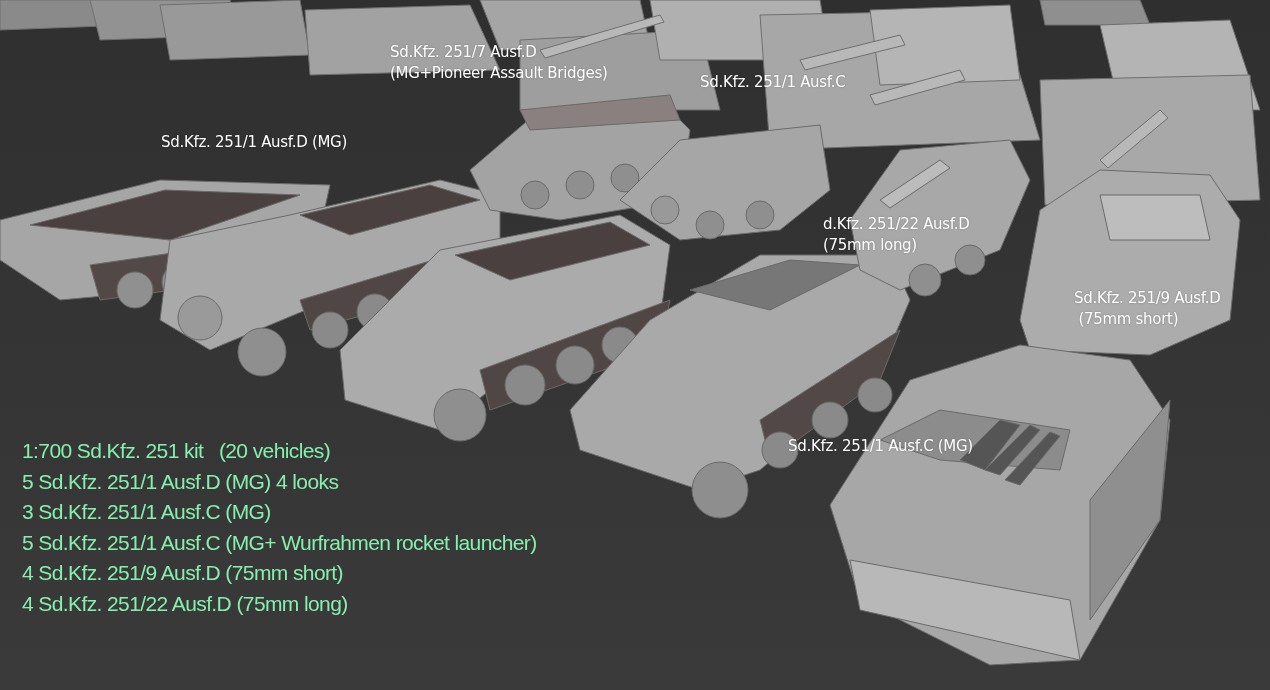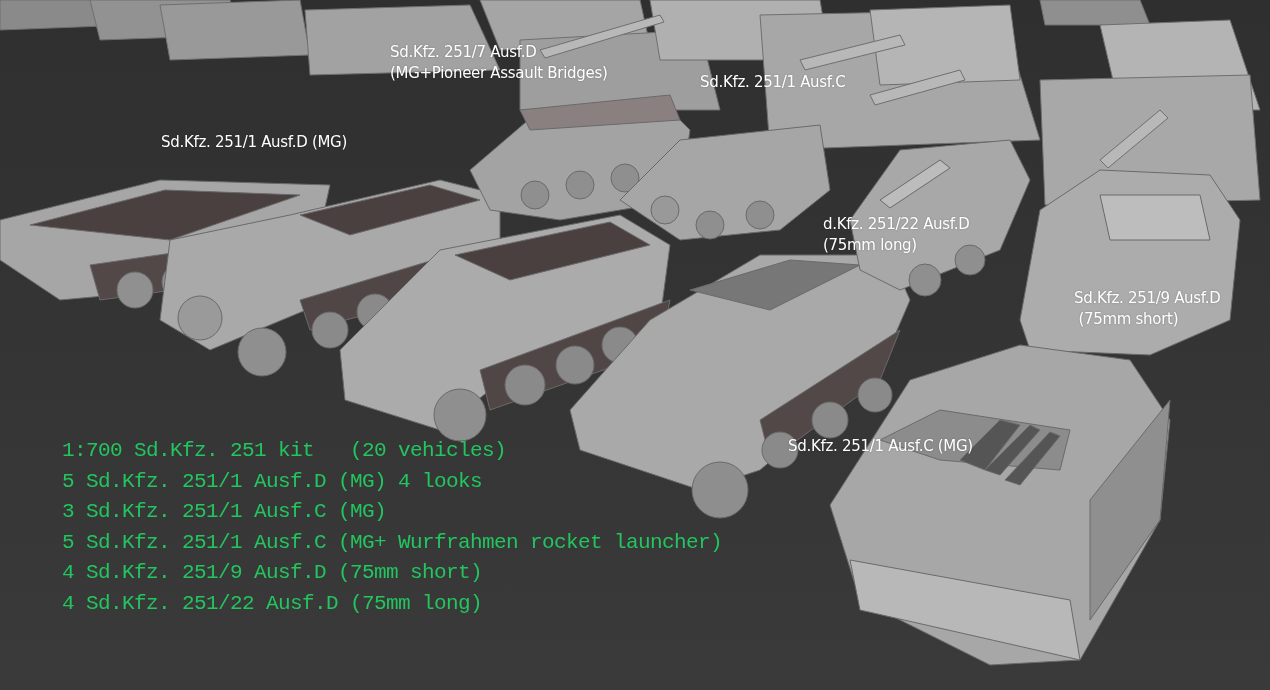--- a/index.html
+++ b/index.html
@@ -1,21 +1,21 @@
 <!DOCTYPE html>
 <html><head>
 <meta charset="utf-8">
 <style>
   html, body { margin:0; padding:0; }
   body { width:1270px; height:690px; overflow:hidden; background:#363636; position:relative; font-family:"DejaVu Sans", sans-serif; }
   .scene { position:absolute; inset:0; }
   .scene svg { position:absolute; left:0; top:0; }
   .label { position:absolute; color:#ffffff; font-family:"DejaVu Sans", sans-serif; white-space:nowrap; text-shadow:0 0 2px rgba(0,0,0,0.25); letter-spacing:-0.3px; }
   .label.small { font-size:15px; line-height:21px; }
-  .summary { position:absolute; left:22px; top:436px; color:#22c55e; font-family:Liberation Mono, monospace; font-size:21px; line-height:30.5px; letter-spacing:-0.6px;margin-left:40px; }
+  .summary { position:absolute; left:22px; top:436px; color:#86efac; font-family:Liberation Sans, sans-serif; font-size:21px; line-height:30.5px; letter-spacing:-0.6px; }
   .summary div { white-space:nowrap; }
 </style>
 </head>
 <body>
 
 <div class="scene">
   <svg width="1270" height="690" viewBox="0 0 1270 690">
     <defs>
       <linearGradient id="bg" x1="0" y1="0" x2="0" y2="1">
         <stop offset="0" stop-color="#2f2f2f"></stop>

